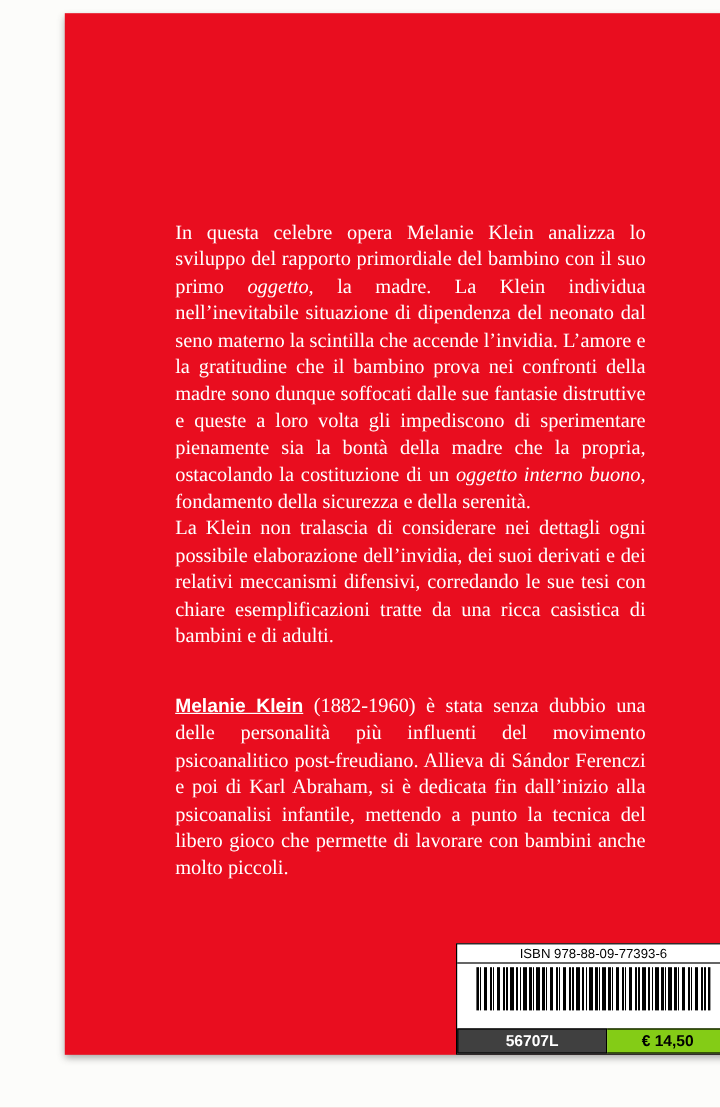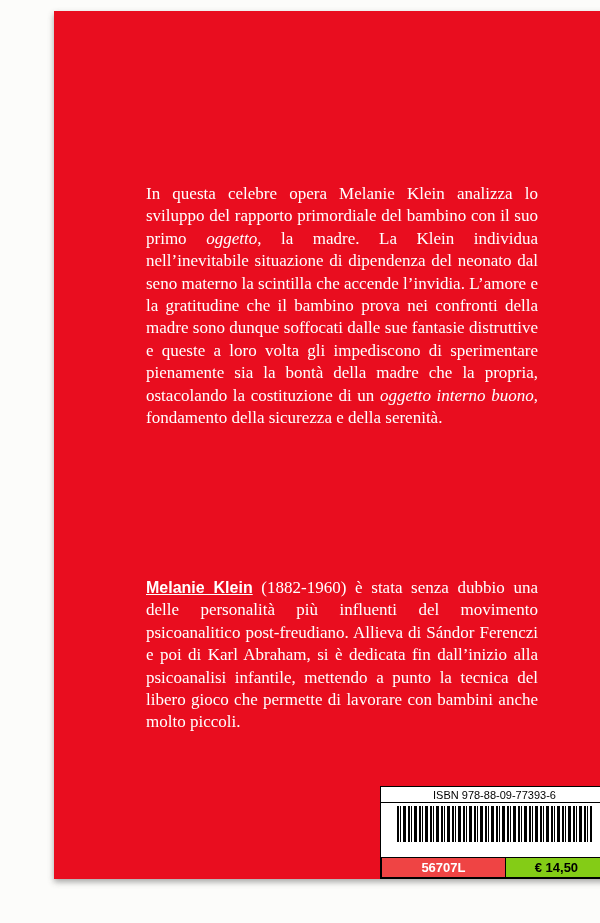--- a/index.html
+++ b/index.html
@@ -43,38 +43,39 @@
   }
   .barcode-number {
     font-family:"DejaVu Sans Mono", monospace; font-size:11px; color:#000;
     letter-spacing:2px; text-align:center; padding-top:1px;
   }
   .price-row {
     display:flex; margin-top:auto; height:21px;
     font-family:"Liberation Sans", sans-serif; font-weight:bold; font-size:13px;
   }
   .code-badge {
-    width:55%; background:#ef4444; color:#ffffff;
+    width:55%; background:#404040; color:#ffffff;
     display:flex; align-items:center; justify-content:center;
     border:1px solid #000;
   }
   .price {
     width:45%; background:#84cc16; color:#000;
     display:flex; align-items:center; justify-content:center;
     border:1px solid #000; border-left:none;
   }
 </style>
 </head>
 <body>
 
 <div class="page">
   <div class="cover">
 
     <div class="textblock">
       <p><span>In questa celebre opera Melanie Klein analizza lo sviluppo del rapporto primordiale del bambino con il suo primo </span><em>oggetto</em><span>, la madre. La Klein individua nell’inevitabile situazione di dipendenza del neonato dal seno materno la scintilla che accende l’invidia. L’amore e la gratitudine che il bambino prova nei confronti della madre sono dunque soffocati dalle sue fantasie distruttive e queste a loro volta gli impediscono di sperimentare pienamente sia la bontà della madre che la propria, ostacolando la costituzione di un </span><em>oggetto interno buono</em><span>, fondamento della sicurezza e della serenità.</span></p>
+      <p>La Klein non tralascia di considerare nei dettagli ogni possibile elaborazione dell’invidia, dei suoi derivati e dei relativi meccanismi difensivi, corredando le sue tesi con chiare esemplificazioni tratte da una ricca casistica di bambini e di adulti.</p>
     </div>
 
     <div class="bio">
       <p><strong class="bio-name">Melanie Klein</strong><span> (1882-1960) è stata senza dubbio una delle personalità più influenti del movimento psicoanalitico post-freudiano. Allieva di Sándor Ferenczi e poi di Karl Abraham, si è dedicata fin dall’inizio alla psicoanalisi infantile, mettendo a punto la tecnica del libero gioco che permette di lavorare con bambini anche molto piccoli.</span></p>
     </div>
 
     <div class="barcode-box">
       <div class="isbn-row">ISBN 978-88-09-77393-6</div>
       <div class="bars"></div>
       <div class="price-row">

